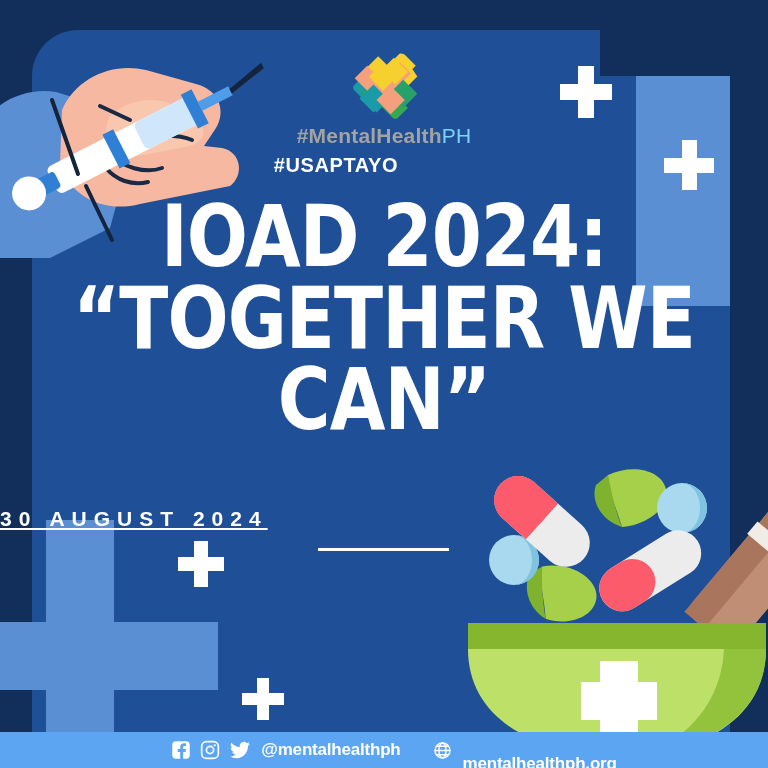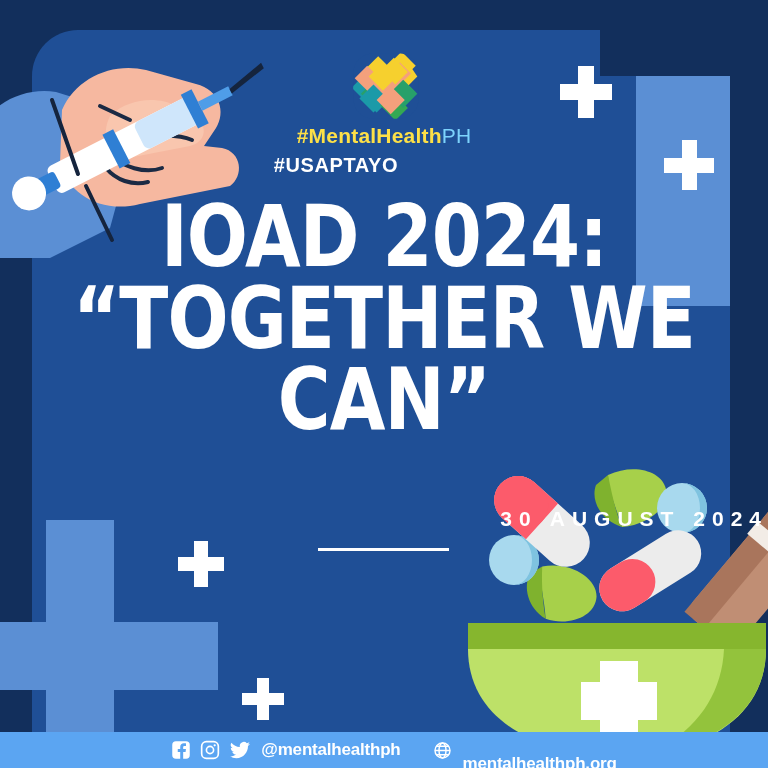--- a/index.html
+++ b/index.html
@@ -25,39 +25,39 @@
   #bigcross-h{left:0px;top:622px;width:218px;height:68px;background:#5b8fd4;}
   
   .wcross{position:absolute;}
   .wcross i{position:absolute;background:#ffffff;display:block;}
   .wcross i.v{left:35%;top:0;width:30%;height:100%;}
   .wcross i.h{left:0;top:35%;width:100%;height:30%;}
 
   
   #logo-wrap{position:absolute;left:346px;top:50px;width:80px;height:72px;}
   #brand-1{position:absolute;left:0;top:124px;width:768px;text-align:center;font-size:21px;font-weight:bold;letter-spacing:.2px;}
-  #brand-1 .g{color:#fde047;}
+  #brand-1 .g{color:#a3a3a3;}
   #brand-1 .p{color:#7dd3fc;font-weight:normal;}
   #brand-2{position:absolute;left:0;top:154px;width:672px;text-align:center;font-size:20px;font-weight:bold;color:#ffffff;letter-spacing:.6px;}
 
   
   #title{
     position:absolute;left:0;top:196px;width:768px;text-align:center;
     color:#ffffff;
     font-family:"Liberation Sans Narrow","DejaVu Sans Condensed","Liberation Sans",sans-serif;
     font-weight:bold;
     font-size:86px;line-height:0.95;
     letter-spacing:-1px;
     transform:scaleX(0.93);
   }
   #title div{white-space:nowrap;}
 
   
-  #date{position:absolute;left:0;top:507px;width:768px;text-align:right;color:#ffffff;
-        font-size:21px;font-weight:bold;letter-spacing:7px;}
+  #date{position:absolute;left:0;top:507px;width:768px;text-align:left;color:#ffffff;
+        font-size:21px;font-weight:bold;letter-spacing:7px;text-decoration:underline;}
   #date-rule{position:absolute;left:318px;top:548px;width:131px;height:3px;background:#ffffff;}
 
   
   #syringe-art{position:absolute;left:-10px;top:18px;width:310px;height:240px;}
 
   
   #mortar-art{position:absolute;left:466px;top:455px;width:302px;height:290px;}
 
   
   #footer{

